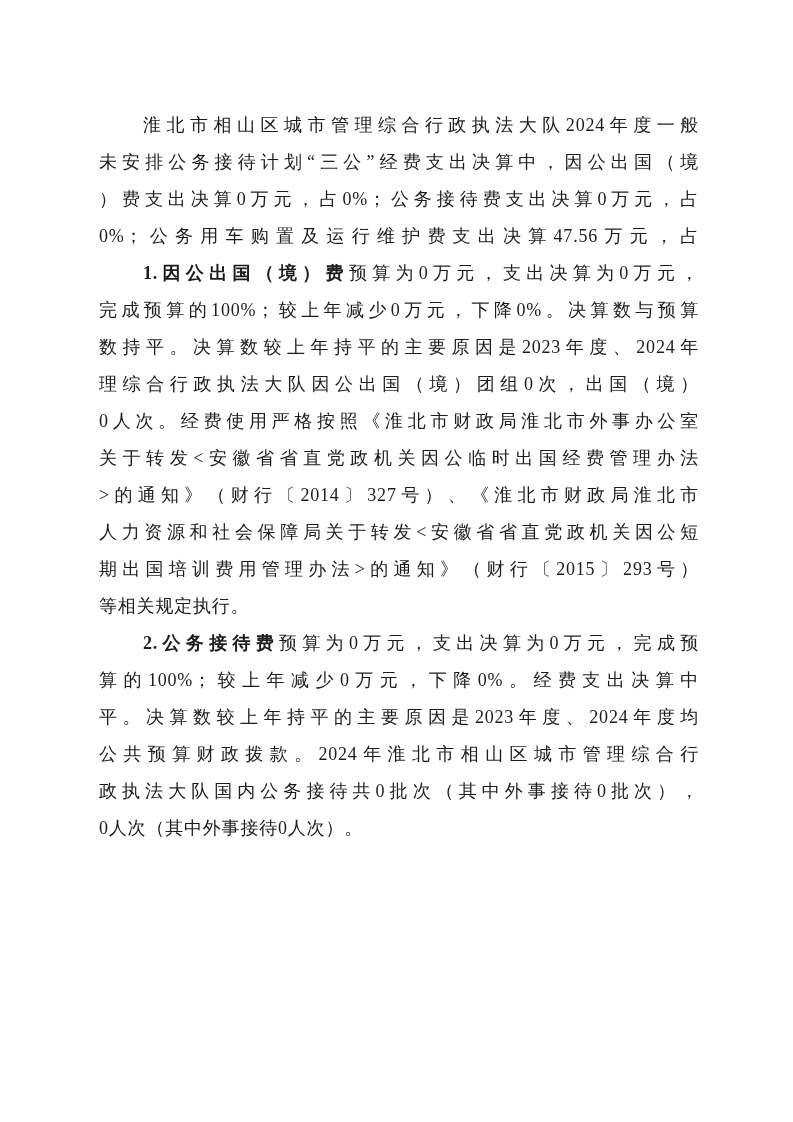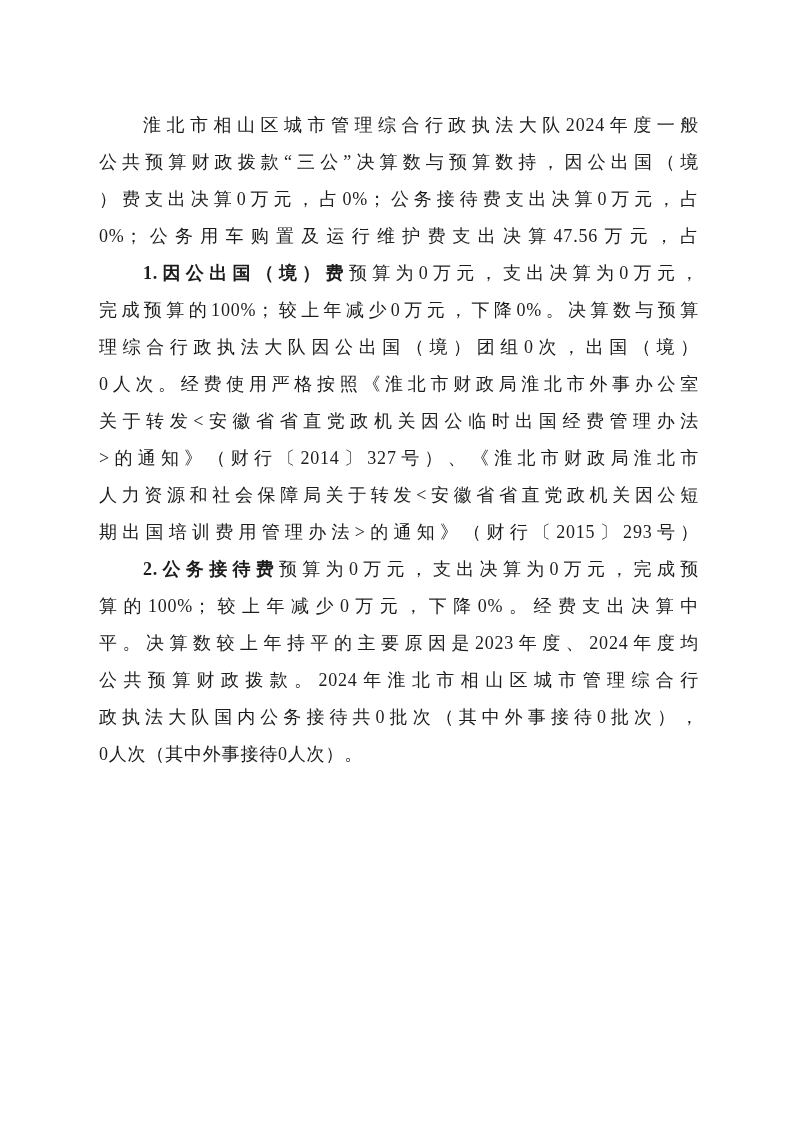--- a/index.html
+++ b/index.html
@@ -50,33 +50,35 @@
     font-weight: 700;
   }
 </style>
 </head>
 <body>
 
 <div class="page">
   <div class="doc-body" style="color: rgb(28, 28, 28);">
       <div class="para">
         <div class="line indent"><span class="seg">淮北市相山区城市管理综合行政执法大队2024年度一般</span></div>
-        <div class="line"><span class="seg">公共预算财政拨款“三公”决算数与预算数持，因公出国（境</span></div>
+        <div class="line"><span class="seg">未安排公务接待计划“三公”经费支出决算中，因公出国（境</span></div>
         <div class="line"><span class="seg">）费支出决算0万元，占0%；公务接待费支出决算0万元，占</span></div>
         <div class="line"><span class="seg">0%；公务用车购置及运行维护费支出决算47.56万元，占</span></div>
       </div>
       <div class="para">
         <div class="line indent"><span class="seg bold">1.因公出国（境）费</span><span class="seg">预算为0万元，支出决算为0万元，</span></div>
         <div class="line"><span class="seg">完成预算的100%；较上年减少0万元，下降0%。决算数与预算</span></div>
+        <div class="line"><span class="seg">数持平。决算数较上年持平的主要原因是2023年度、2024年</span></div>
         <div class="line"><span class="seg">理综合行政执法大队因公出国（境）团组0次，出国（境）</span></div>
         <div class="line"><span class="seg">0人次。经费使用严格按照《淮北市财政局淮北市外事办公室</span></div>
         <div class="line"><span class="seg">关于转发&lt;安徽省省直党政机关因公临时出国经费管理办法</span></div>
         <div class="line"><span class="seg">&gt;的通知》（财行〔2014〕327号）、《淮北市财政局淮北市</span></div>
         <div class="line"><span class="seg">人力资源和社会保障局关于转发&lt;安徽省省直党政机关因公短</span></div>
         <div class="line"><span class="seg">期出国培训费用管理办法&gt;的通知》（财行〔2015〕293号）</span></div>
+        <div class="line end"><span class="seg">等相关规定执行。</span></div>
       </div>
       <div class="para">
         <div class="line indent"><span class="seg bold">2.公务接待费</span><span class="seg">预算为0万元，支出决算为0万元，完成预</span></div>
         <div class="line"><span class="seg">算的100%；较上年减少0万元，下降0%。经费支出决算中</span></div>
         <div class="line"><span class="seg">平。决算数较上年持平的主要原因是2023年度、2024年度均</span></div>
         <div class="line"><span class="seg">公共预算财政拨款。2024年淮北市相山区城市管理综合行</span></div>
         <div class="line"><span class="seg">政执法大队国内公务接待共0批次（其中外事接待0批次），</span></div>
         <div class="line end"><span class="seg">0人次（其中外事接待0人次）。</span></div>
       </div>
     </div>

